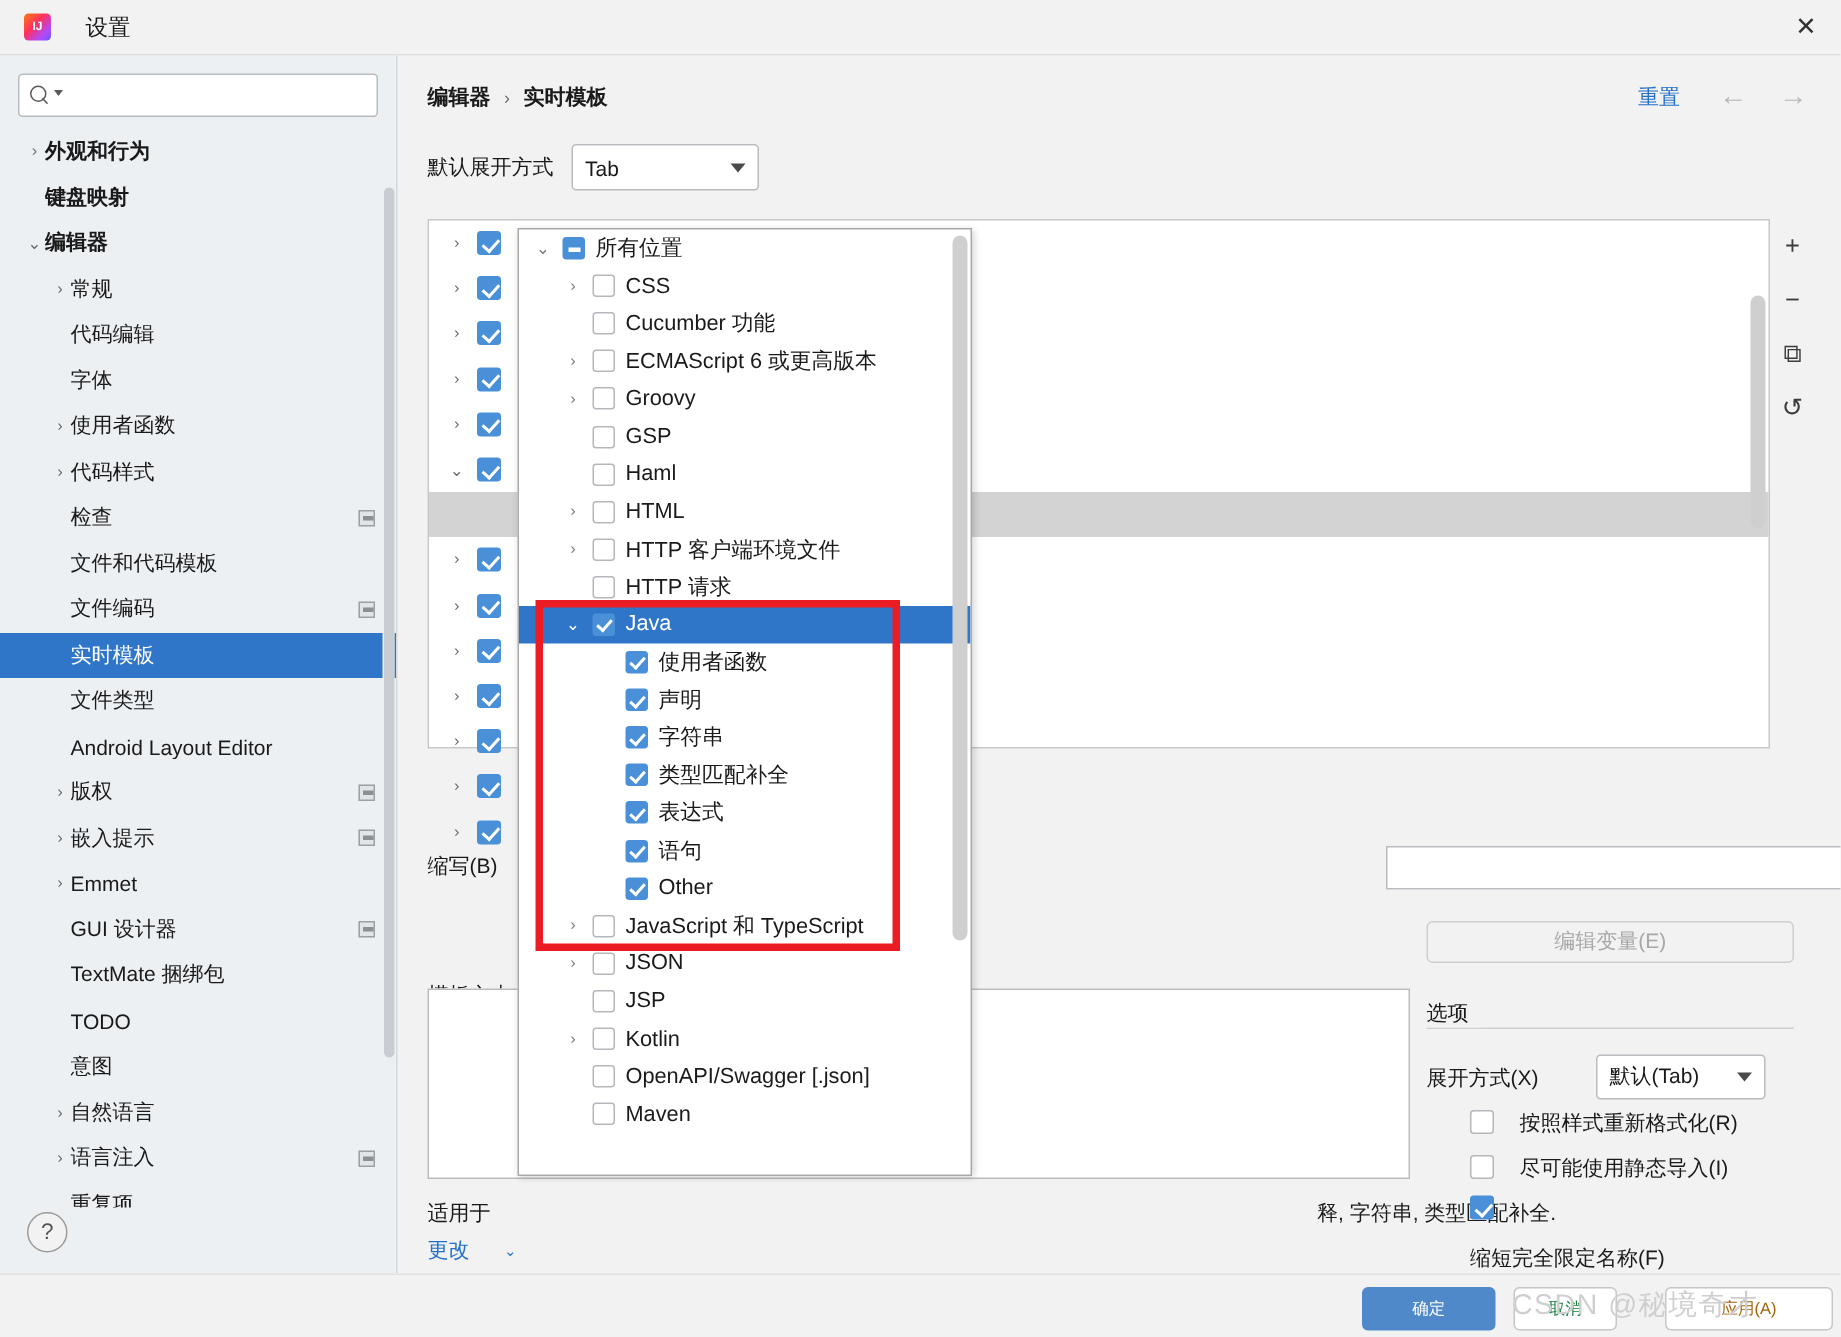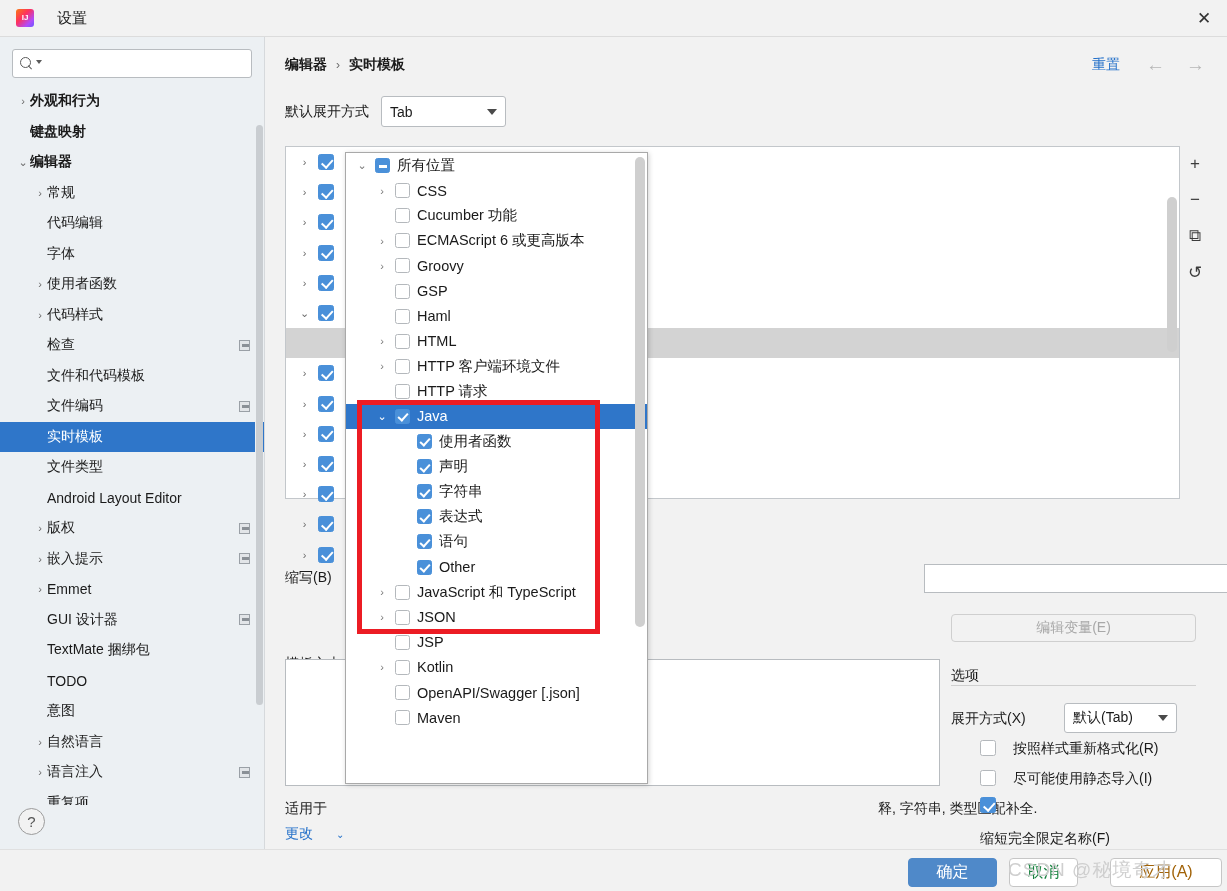--- a/index.html
+++ b/index.html
@@ -259,21 +259,21 @@
   }
 
   
   #bottombar{
     position:absolute; left:0; top:849px; width:1227px; height:42px;
     background:#f2f2f2; border-top:1px solid #e0e0e0;
   }
   .btn{
     position:absolute; top:8px; height:29px; border-radius:4px;
     display:flex; align-items:center; justify-content:center;
-    font-size:16px; cursor:default;
+    font-size:11px; cursor:default;
   }
   #ok-btn{ left:908px; width:89px; background:#4f89c9; border:1px solid #4f89c9; color:#fff; }
   #cancel-btn{ left:1009px; width:69px; background:#fff; border:1px solid #c6c6c6; color:#15803d; }
   #apply-btn{ left:1110px; width:112px; background:#fff; border:1px solid #c6c6c6; color:#a16207; }
 
   #watermark{
     position:absolute; left:1008px; top:857px; font-size:19px; color:#cfcfcf;
     letter-spacing:1px; z-index:40; pointer-events:none; white-space:nowrap;
   }
 </style>
@@ -599,20 +599,25 @@
         <span>声明</span>
       </div>
       <div class="p-row ind2">
         <span class="p-arrow"></span>
         <span class="p-chk on"></span>
         <span>字符串</span>
       </div>
       <div class="p-row ind2">
         <span class="p-arrow"></span>
         <span class="p-chk on"></span>
+        <span>类型匹配补全</span>
+      </div>
+      <div class="p-row ind2">
+        <span class="p-arrow"></span>
+        <span class="p-chk on"></span>
         <span>表达式</span>
       </div>
       <div class="p-row ind2">
         <span class="p-arrow"></span>
         <span class="p-chk on"></span>
         <span>语句</span>
       </div>
       <div class="p-row ind2">
         <span class="p-arrow"></span>
         <span class="p-chk on"></span>

